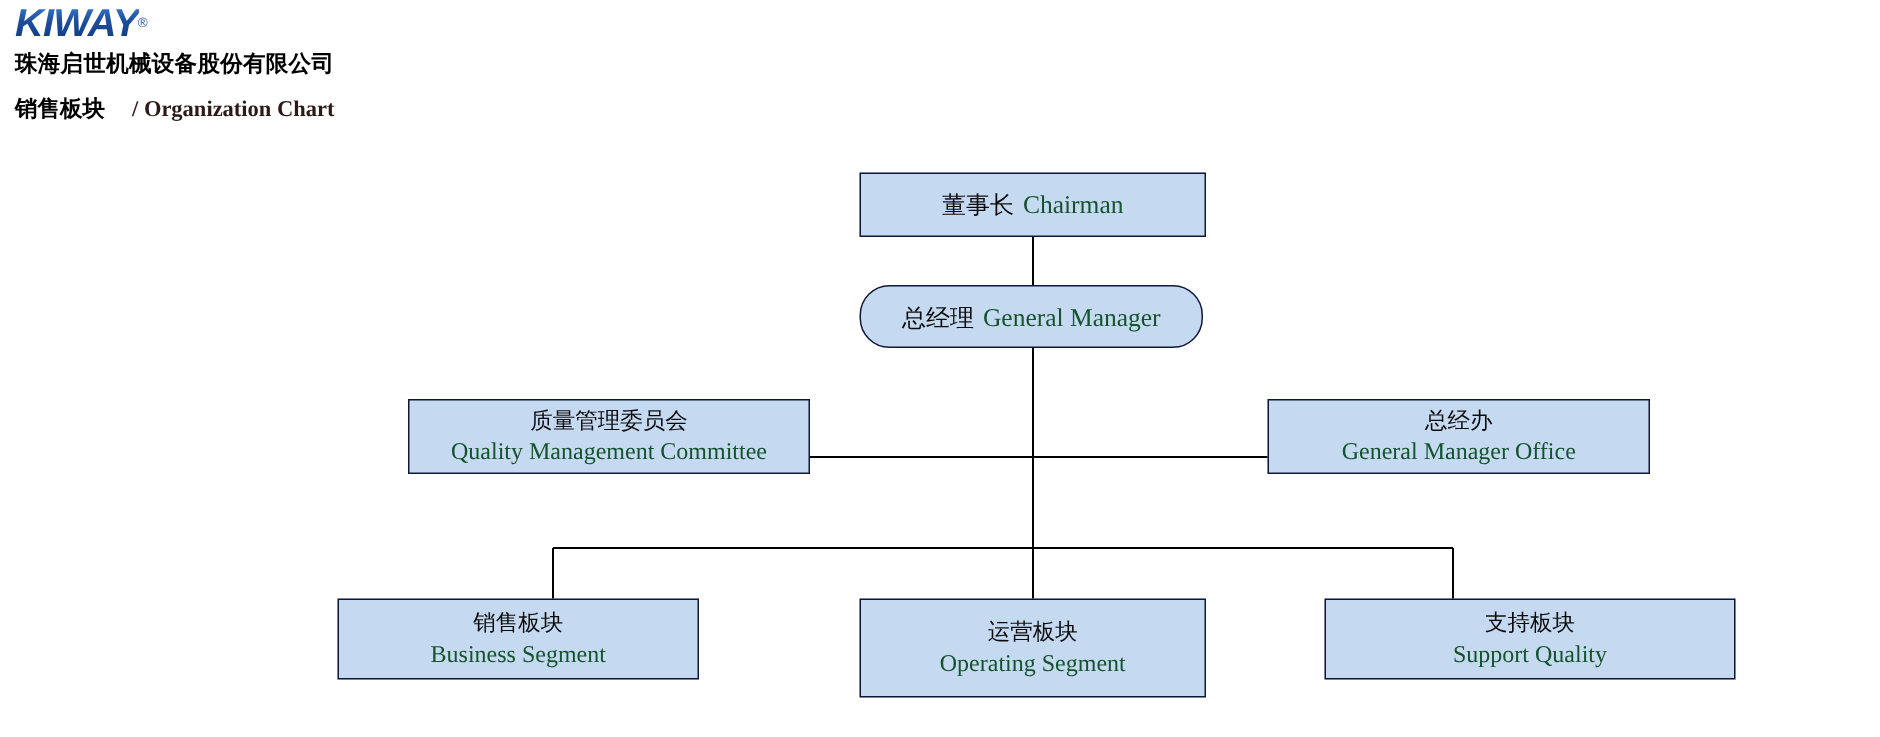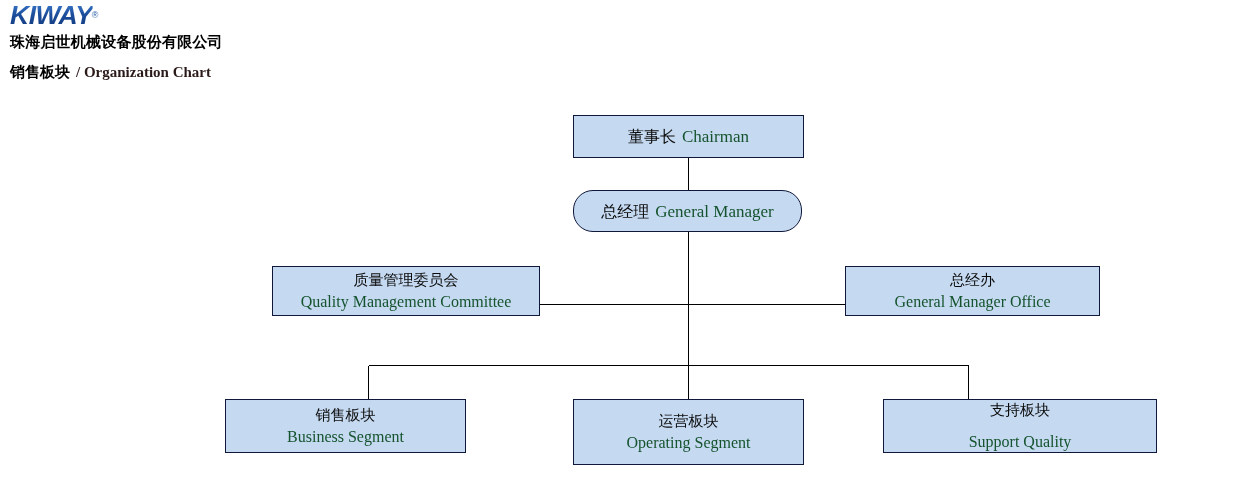--- a/index.html
+++ b/index.html
@@ -77,21 +77,21 @@
     font-family: "DejaVu Sans", "Liberation Sans", sans-serif;
     font-weight: bold;
     font-size: 15px;
     color: #000000;
   }
   #subtitle-line .en {
     font-family: "Liberation Serif", "DejaVu Serif", serif;
     font-weight: bold;
     font-size: 15px;
     color: #2b1a1a;
-    margin-left: 6px;
+    margin-left: 18px;
     text-align: center;
   }
 
   
   #chart {
     position: absolute;
     left: 0;
     top: 0;
     width: 1253px;
     height: 491px;
@@ -204,18 +204,18 @@
   <div class="node" style="left:225px; top:399px; width:241px; height:54px;">
     <span class="line-cn">销售板块</span>
     <span class="line-en">Business Segment</span>
   </div>
 
   <div class="node" style="left:573px; top:399px; width:231px; height:66px;">
     <span class="line-cn">运营板块</span>
     <span class="line-en">Operating Segment</span>
   </div>
 
-  <div class="node" style="left:883px; top:399px; width:274px; height:54px;justify-content:space-between;">
+  <div class="node" style="left:883px; top:399px; width:274px; height:54px;">
     <span class="line-cn">支持板块</span>
     <span class="line-en">Support Quality</span>
   </div>
 
 </div>
 
 </body></html>

